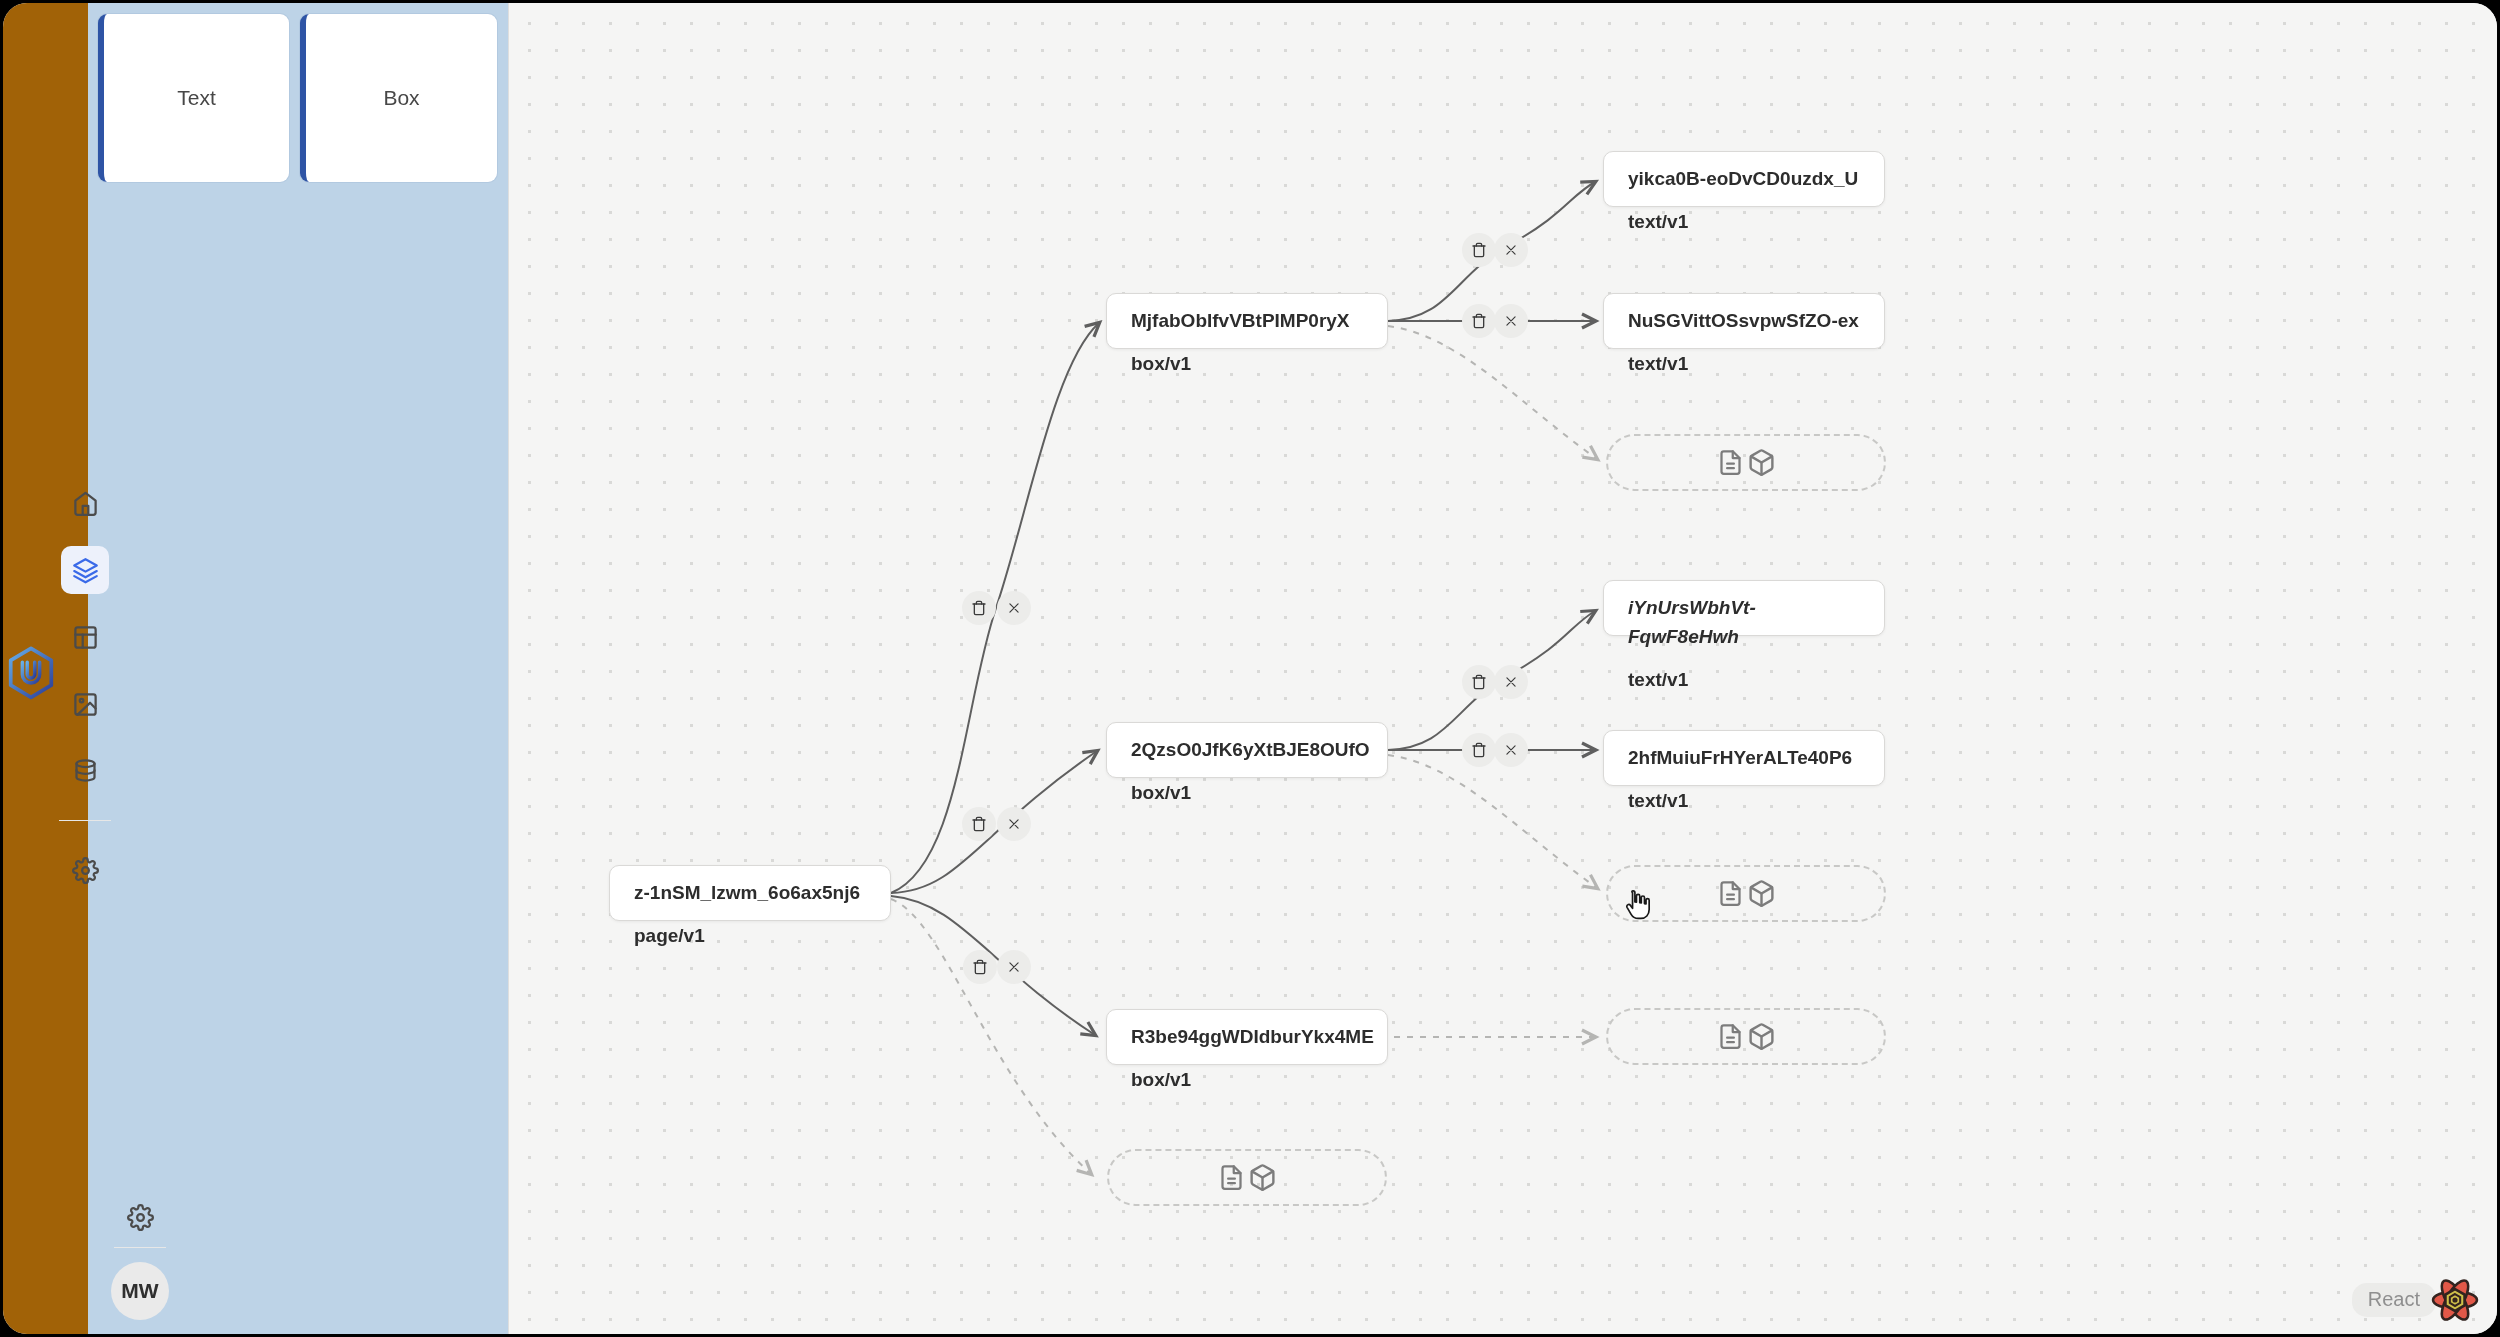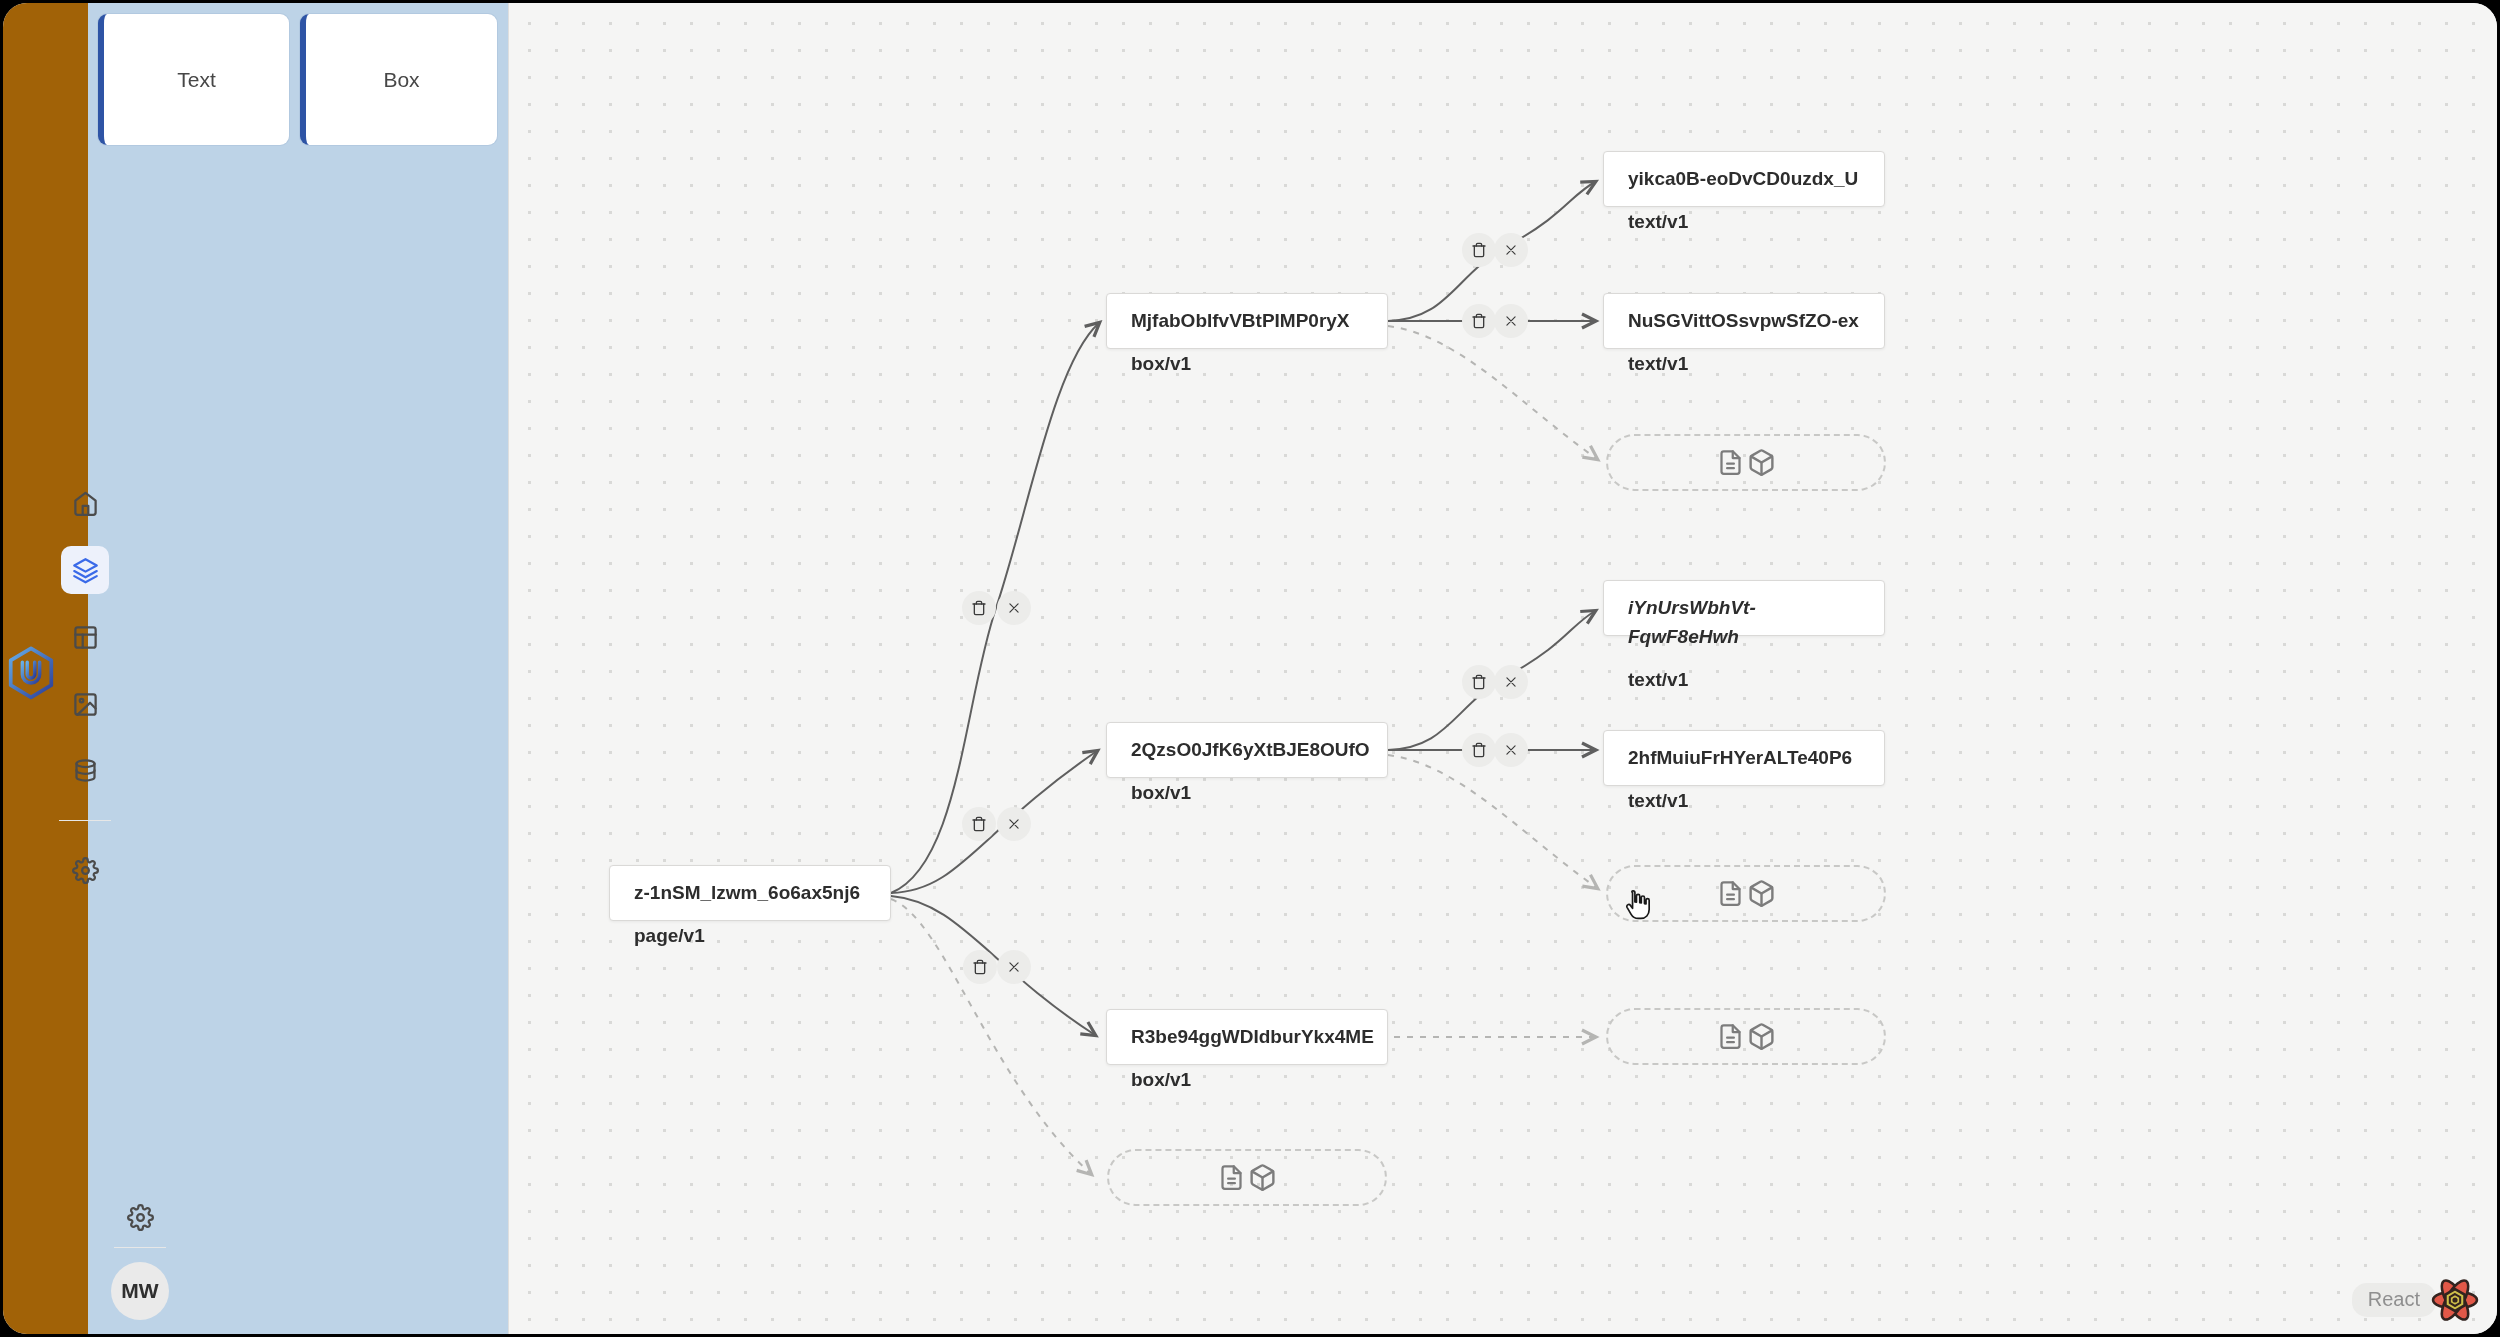--- a/index.html
+++ b/index.html
@@ -30,35 +30,35 @@
   .avatar{
     width:58px;height:58px;border-radius:50%;background:#eaeaea;color:#2f2f2f;
     display:flex;align-items:center;justify-content:center;font-weight:bold;font-size:21px;margin-top:8px;
   }
   
   .palette{
     width:420px;background:#bdd3e7;flex-shrink:0;padding:11px 10px;box-sizing:border-box;
     display:grid;grid-template-columns:191px 197px;grid-auto-rows:min-content;gap:11px;
   }
   .card{
-    background:#fff;border-radius:9px;height:131px;
+    background:#fff;border-radius:9px;height:168px;
     border-left:6px solid #2e54a5;display:flex;align-items:center;justify-content:center;
     font-size:21px;color:#474747;cursor:grab;box-shadow:0 0 0 1px rgba(120,150,190,.15);
   }
   .card--page{height:141px;grid-column:1;}
   
   .canvas{
     flex:1;position:relative;background:#f5f5f4;border-left:1px solid #dedede;
     background-image:radial-gradient(circle,#d9d9d7 1.6px,transparent 1.9px);
     background-size:27px 27px;background-position:7px 7px;
   }
   .edges{position:absolute;left:0;top:0;z-index:1;}
   .node{
     position:absolute;width:282px;height:56px;background:#fff;
-    border:1px solid #dad9d7;border-radius:4px;box-shadow:0 1px 3px rgba(0,0,0,.06);
+    border:1px solid #dad9d7;border-radius:10px;box-shadow:0 1px 3px rgba(0,0,0,.06);
     z-index:3;box-sizing:border-box;cursor:pointer;
   }
   .node-title{
     font-weight:bold;font-size:19px;color:#2d2d2d;padding:0 24px;
     line-height:54px;white-space:nowrap;
   }
   .node-type{
     position:absolute;left:24px;top:59px;font-weight:bold;font-size:19px;color:#2d2d2d;white-space:nowrap;
   }
   .node--wrap .node-title{white-space:normal;line-height:29px;padding-top:12px;max-width:175px;font-style:italic;}

